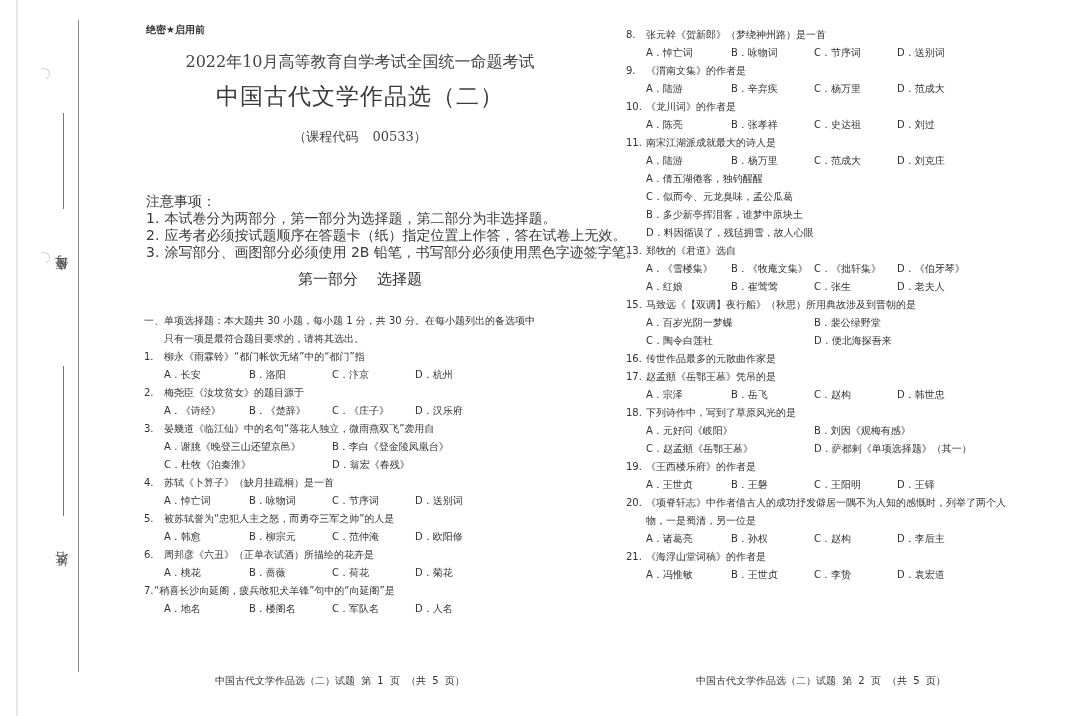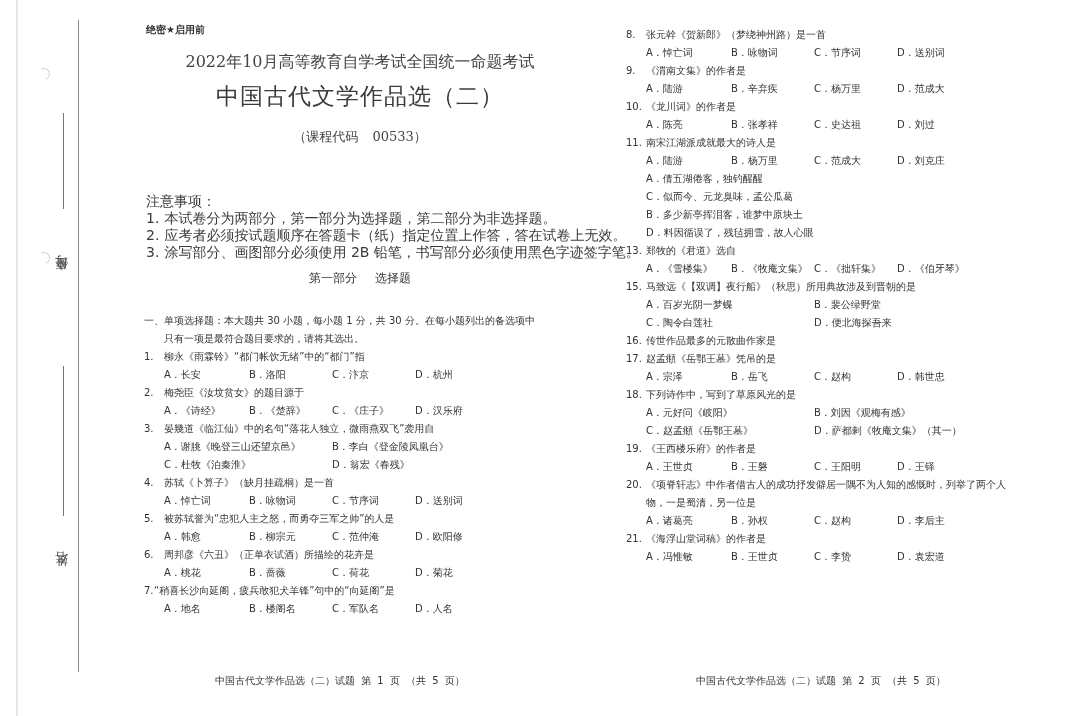--- a/index.html
+++ b/index.html
@@ -14,21 +14,21 @@
   .vlabel { writing-mode: vertical-rl; transform: rotate(180deg); font-size: 13px; color: #555; letter-spacing: 2px; }
   .vline { width: 1px; background: #777; }
 
   .secret { left: 146px; top: 23px; font-size: 10px; font-weight: bold; font-family: "DejaVu Sans", sans-serif; color: #333; }
   .exam-title { left: 130px; width: 460px; top: 52px; text-align: center; font-size: 16px; color: #444; }
   .subject-title { left: 130px; width: 460px; top: 81px; text-align: center; font-size: 23px; color: #3b3b3b; letter-spacing: 1px; }
   .course-code { left: 130px; width: 460px; top: 128px; text-align: center; font-size: 13px; color: #444; word-spacing: 10px; }
 
   .notice { left: 146px; top: 193px; font-size: 14px; line-height: 17px; font-family: "DejaVu Sans", sans-serif; color: #3a3a3a; }
   .notice .num { display: inline-block; width: 14px; }
-  .part-title { left: 130px; width: 460px; top: 270px; text-align: center; font-size: 12px; color: #333; word-spacing: 14px; }
+  .part-title { left: 130px; width: 460px; top: 270px; text-align: center; font-size: 15px; color: #333; word-spacing: 14px; }
 
   .qblock { font-size: 10px; font-family: "DejaVu Sans", sans-serif; color: #333; line-height: 18px; }
   .qline { position: relative; height: 18px; white-space: nowrap; }
   .qnum { position: absolute; left: 0; }
   .qtext { position: absolute; left: 20px; }
   .opt { position: absolute; white-space: nowrap; }
 
   .footer { font-size: 10px; font-family: "DejaVu Sans", sans-serif; color: #333; word-spacing: 3px; margin-top: 24px; }
 </style>
 </head>
@@ -207,20 +207,26 @@
       <span class="qnum">13.</span>
       <span class="qtext">郑牧的《君道》选自</span>
     </div>
   <div class="qline">
     <span class="opt" style="left:20px">A．《雪楼集》</span>
     <span class="opt" style="left:105px">B．《牧庵文集》</span>
     <span class="opt" style="left:188px">C．《拙轩集》</span>
     <span class="opt" style="left:271px">D．《伯牙琴》</span>
   </div>
 
+  <div class="qline">
+    <span class="opt" style="left:20px">A．红娘</span>
+    <span class="opt" style="left:105px">B．崔莺莺</span>
+    <span class="opt" style="left:188px">C．张生</span>
+    <span class="opt" style="left:271px">D．老夫人</span>
+  </div>
 
   <div class="qline">
       <span class="qnum">15.</span>
       <span class="qtext">马致远《【双调】夜行船》（秋思）所用典故涉及到晋朝的是</span>
     </div>
   <div class="qline">
     <span class="opt" style="left:20px">A．百岁光阴一梦蝶</span>
     <span class="opt" style="left:188px">B．裴公绿野堂</span>
   </div>
   <div class="qline">
@@ -247,21 +253,21 @@
   <div class="qline">
       <span class="qnum">18.</span>
       <span class="qtext">下列诗作中，写到了草原风光的是</span>
     </div>
   <div class="qline">
     <span class="opt" style="left:20px">A．元好问《岐阳》</span>
     <span class="opt" style="left:188px">B．刘因《观梅有感》</span>
   </div>
   <div class="qline">
     <span class="opt" style="left:20px">C．赵孟頫《岳鄂王墓》</span>
-    <span class="opt" style="left:188px">D．萨都剌《牧庵文集》（其一）</span>
+    <span class="opt" style="left:188px">D．萨都剌《单项选择题》（其一）</span>
   </div>
 
   <div class="qline">
       <span class="qnum">19.</span>
       <span class="qtext">《王西楼乐府》的作者是</span>
     </div>
   <div class="qline">
     <span class="opt" style="left:20px">A．王世贞</span>
     <span class="opt" style="left:105px">B．王磐</span>
     <span class="opt" style="left:188px">C．王阳明</span>

